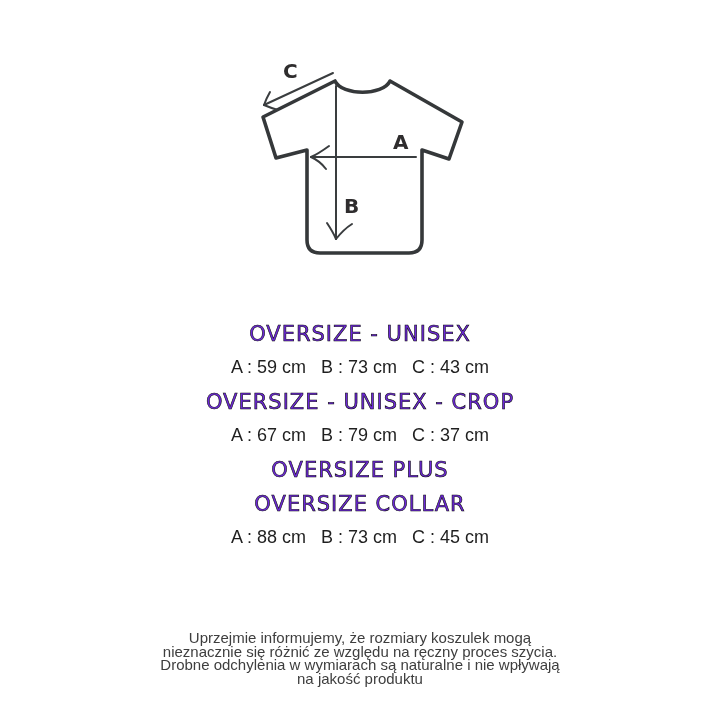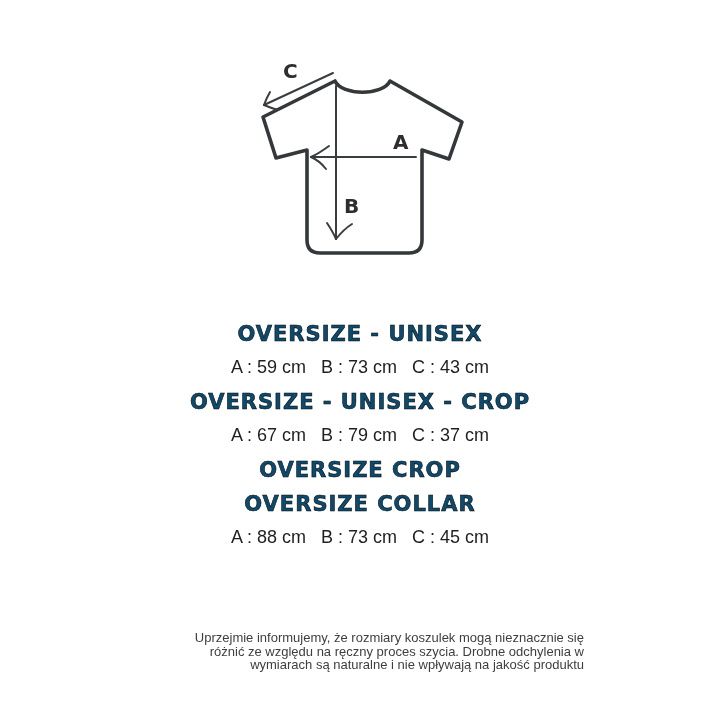--- a/index.html
+++ b/index.html
@@ -32,46 +32,45 @@
   .sizes {
     position: absolute;
     top: 321px;
     left: 0;
     right: 0;
     text-align: center;
   }
   .size-name {
     margin: 0 0 8px 0;
     font-family: "DejaVu Sans", sans-serif;
-    font-weight: 700;
+    font-weight: 400;
     font-size: 21px;
     line-height: 26px;
     letter-spacing: 1px;
-    color: #0c4a6e;
+    color: #6d28d9;
     -webkit-text-stroke: 0.6px #0b0b0b;
   }
   .size-measurements {
     margin: 8px 0 10px 0;
     font-family: "Liberation Sans", sans-serif;
     font-size: 18px;
     line-height: 24px;
     color: #1f1f1f;
     white-space: pre;
   }
   .footer-note {
     position: absolute;
     top: 631px;
     left: 160px;
     width: 400px;
-    text-align: right;
+    text-align: center;
     font-family: "Liberation Sans", sans-serif;
-    font-size: 13px;
+    font-size: 15px;
     line-height: 13.5px;
     color: #3e3e3e;
-    margin-left: 24px;
   }
 </style>
 </head>
 <body>
 
 <div class="page">
 
   <div class="diagram-wrap">
     <svg viewBox="0 0 212 210">
 
@@ -115,21 +114,21 @@
   <div class="sizes">
     <div>
       <h2 class="size-name">OVERSIZE - UNISEX</h2>
       <p class="size-measurements">A : 59 cm   B : 73 cm   C : 43 cm</p>
     </div>
     <div>
       <h2 class="size-name">OVERSIZE - UNISEX - CROP</h2>
       <p class="size-measurements">A : 67 cm   B : 79 cm   C : 37 cm</p>
     </div>
     <div>
-      <h2 class="size-name">OVERSIZE CROP</h2>
+      <h2 class="size-name">OVERSIZE PLUS</h2>
     </div>
     <div>
       <h2 class="size-name">OVERSIZE COLLAR</h2>
       <p class="size-measurements">A : 88 cm   B : 73 cm   C : 45 cm</p>
     </div>
   </div>
 
   <div class="footer-note">Uprzejmie informujemy, że rozmiary koszulek mogą nieznacznie się różnić ze względu na ręczny proces szycia. Drobne odchylenia w wymiarach są naturalne i nie wpływają na jakość produktu</div>
 
 </div>

